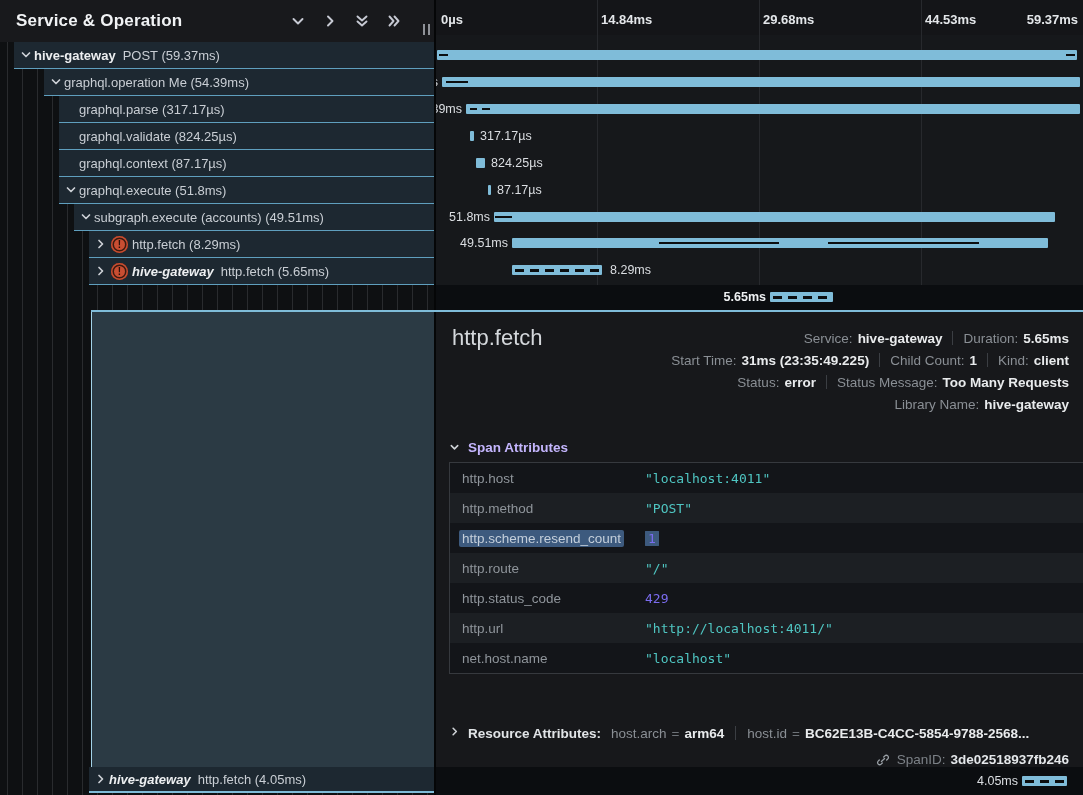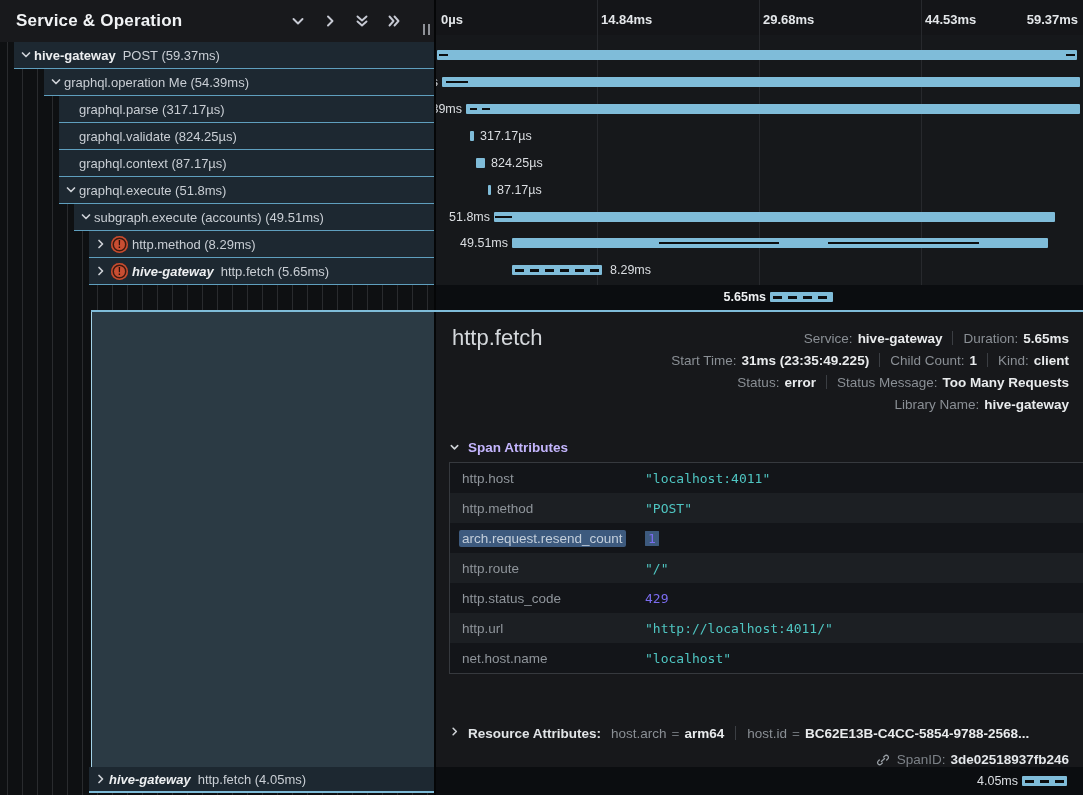--- a/index.html
+++ b/index.html
@@ -209,21 +209,21 @@
         <span class="attr-key">http.method</span>
         <span class="attr-val str">"POST"</span>
         <span class="copy-btn">
             <svg width="15" height="15" viewBox="0 0 16 16">
               <rect x="5.5" y="5" width="7.5" height="9" rx="1.5"></rect>
               <path d="M10.5 3H4.8A1.8 1.8 0 0 0 3 4.8V11.5"></path>
             </svg>
           </span>
       </div>
       <div class="attr-row">
-        <span class="attr-key"><span class="key-sel">arch.request.resend_count</span></span>
+        <span class="attr-key"><span class="key-sel">http.scheme.resend_count</span></span>
         <span class="attr-val num"><span class="val-sel">1</span></span>
         <span class="copy-btn">
             <svg width="15" height="15" viewBox="0 0 16 16">
               <rect x="5.5" y="5" width="7.5" height="9" rx="1.5"></rect>
               <path d="M10.5 3H4.8A1.8 1.8 0 0 0 3 4.8V11.5"></path>
             </svg>
           </span>
       </div>
       <div class="attr-row">
         <span class="attr-key">http.route</span>
@@ -354,21 +354,21 @@
           </span>
       </div>
       <div class="trow" style="--ind:89px">
         <span class="chev">
             <svg width="12" height="12" viewBox="0 0 12 12">
               <polyline points="4,2.5 7.5,6 4,9.5"></polyline>
             </svg>
           </span>
         <span class="err-icon">!</span>
         <span class="txt">
-            <span>http.method (8.29ms)</span>
+            <span>http.fetch (8.29ms)</span>
           </span>
       </div>
       <div class="trow" style="--ind:89px">
         <span class="chev">
             <svg width="12" height="12" viewBox="0 0 12 12">
               <polyline points="4,2.5 7.5,6 4,9.5"></polyline>
             </svg>
           </span>
         <span class="err-icon">!</span>
         <span class="txt">

